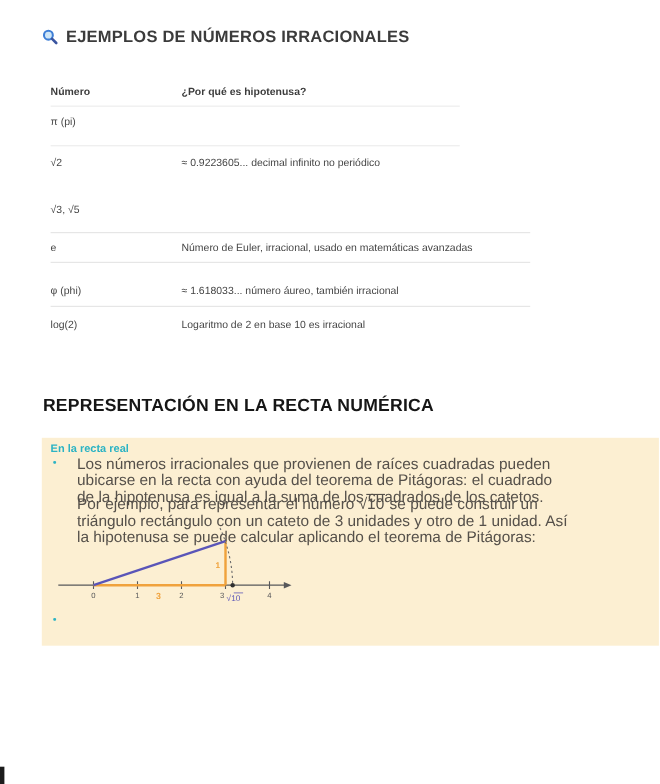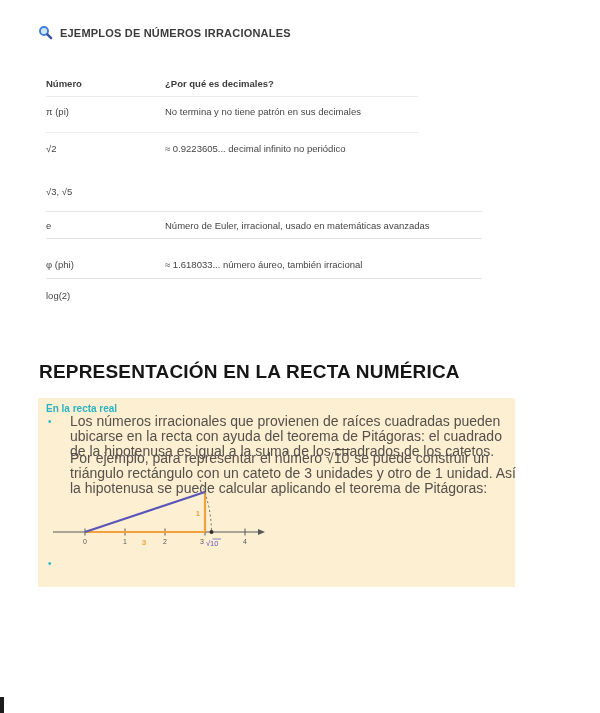--- a/index.html
+++ b/index.html
@@ -8,44 +8,44 @@
     background:#ffffff;
     font-family:"Liberation Sans","DejaVu Sans",sans-serif;
     -webkit-font-smoothing:antialiased;
   }
   .abs{position:absolute;}
 
   
   .doc-title{left:38px;top:25px;display:flex;align-items:center;gap:7px;}
   .doc-title .mag{width:15px;height:15px;flex:0 0 auto;}
   .doc-title .t{
-    font-size:11px;font-weight:bold;color:#3b3b3b;letter-spacing:.2px;white-space:nowrap;text-align:right;
+    font-size:15px;font-weight:bold;color:#3b3b3b;letter-spacing:.2px;white-space:nowrap;text-align:right;
   }
 
   
   .irr-table{left:46px;top:75px;width:436px;height:245px;font-size:9.5px;color:#454545;}
   .irr-table .hcell{position:absolute;top:3px;font-weight:bold;color:#3c3c3c;white-space:nowrap;}
   .irr-table .h1{left:0;}
   .irr-table .h2{left:119px;}
   .sep{position:absolute;left:0;height:1px;background:#e9e9e9;}
   .sep-a{top:21px;width:372px;background:#ececec;}
   .sep-b{top:57px;width:372px;background:#ececec;}
   .sep-c{top:136px;width:436px;background:#e4e4e4;}
   .sep-d{top:163px;width:436px;background:#e4e4e4;}
   .sep-e{top:203px;width:436px;background:#e4e4e4;}
   .trow{position:absolute;left:0;width:436px;height:14px;}
   .tr0{top:31px;text-align:right;} .tr1{top:68px;} .tr2{top:111px;} .tr3{top:145px;} .tr4{top:184px;} .tr5{top:215px;}
   .trow .c1{position:absolute;left:0;white-space:nowrap;}
   .trow .c2{position:absolute;left:119px;white-space:nowrap;}
 
   
-  .section-title{left:39px;top:361px;font-size:19px;font-weight:bold;color:#161616;letter-spacing:.2px;white-space:nowrap;}
+  .section-title{left:39px;top:361px;font-size:16px;font-weight:bold;color:#161616;letter-spacing:.2px;white-space:nowrap;}
 
   
-  .realbox{left:38px;top:398px;width:477px;height:189px;background:#fcefd2;}
+  .realbox{left:38px;top:398px;width:561px;height:189px;background:#fcefd2;}
   .box-heading{position:absolute;left:8px;top:5px;font-size:10px;font-weight:bold;color:#2bb3c4;}
   .para{position:absolute;left:32px;width:448px;font-size:14px;line-height:15px;color:#55504a;}
   .p1{top:16px;} .p2{top:53px;} .p3{top:158px;}
   .bullet{position:absolute;left:10px;width:8px;color:#2bb3c4;font-size:10px;line-height:15px;}
   .bl1{top:16px;} .bl3{top:158px;}
 
   .sqrt{white-space:nowrap;}
   .sqrt-sign{margin-right:-1px;}
   .sqrt-body{border-top:1px solid currentColor;padding:0 1px;}
 
@@ -65,48 +65,48 @@
 <div class="abs doc-title">
   <svg class="mag" viewBox="0 0 16 16">
     <circle cx="6.4" cy="6.4" r="4.3" stroke-width="2" fill="#cfe6f7" stroke="#3f7fd6"></circle>
     <line x1="10" y1="10" x2="14" y2="14" stroke-width="2.6" stroke-linecap="round" stroke="#3a55a0"></line>
   </svg>
   <span class="t">EJEMPLOS DE NÚMEROS IRRACIONALES</span>
 </div>
 
 <div class="abs irr-table">
   <span class="hcell h1">Número</span>
-  <span class="hcell h2">¿Por qué es decimales?</span>
+  <span class="hcell h2">¿Por qué es hipotenusa?</span>
   <div class="sep sep-a"></div>
   <div class="sep sep-b"></div>
   <div class="sep sep-c"></div>
   <div class="sep sep-d"></div>
   <div class="sep sep-e"></div>
   <div id="table-rows">
       <div class="trow tr0">
         <span class="c1">π (pi)</span>
-        <span class="c2">No termina y no tiene patrón en sus decimales</span>
       </div>
       <div class="trow tr1">
         <span class="c1">√2</span>
         <span class="c2">≈ 0.9223605... decimal infinito no periódico</span>
       </div>
       <div class="trow tr2">
         <span class="c1">√3, √5</span>
       </div>
       <div class="trow tr3">
         <span class="c1">e</span>
         <span class="c2">Número de Euler, irracional, usado en matemáticas avanzadas</span>
       </div>
       <div class="trow tr4">
         <span class="c1">φ (phi)</span>
         <span class="c2">≈ 1.618033... número áureo, también irracional</span>
       </div>
       <div class="trow tr5">
         <span class="c1">log(2)</span>
+        <span class="c2">Logaritmo de 2 en base 10 es irracional</span>
       </div>
     </div>
 </div>
 
 <div class="abs section-title">REPRESENTACIÓN EN LA RECTA NUMÉRICA</div>
 
 <div class="abs realbox">
   <div class="box-heading">En la recta real</div>
 
   <span class="bullet bl1">•</span>

